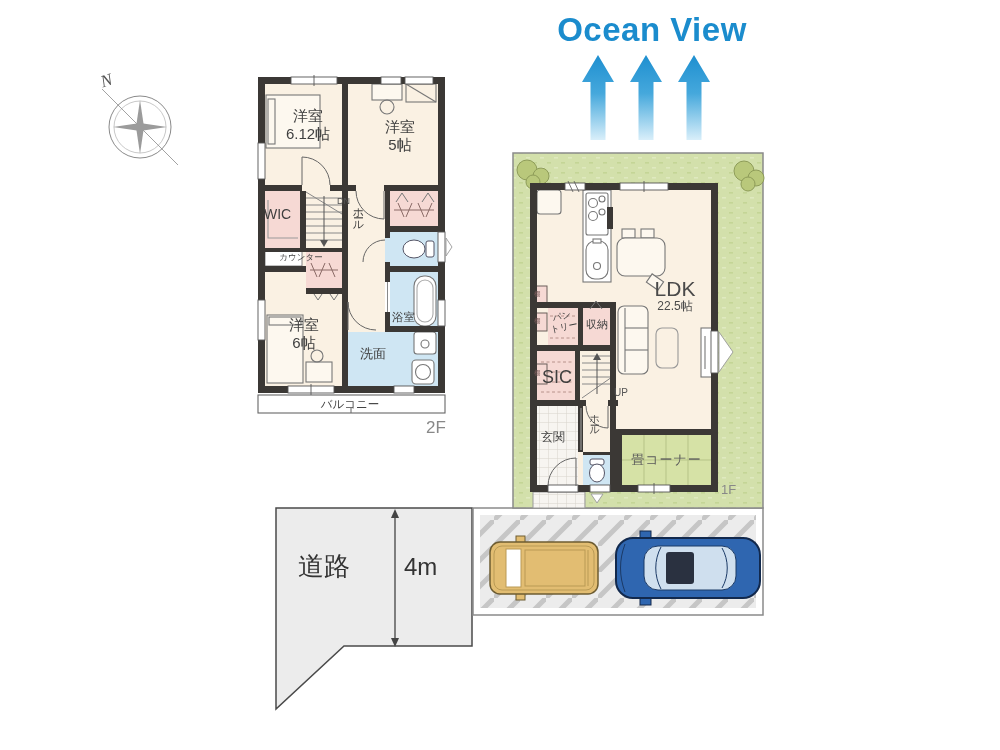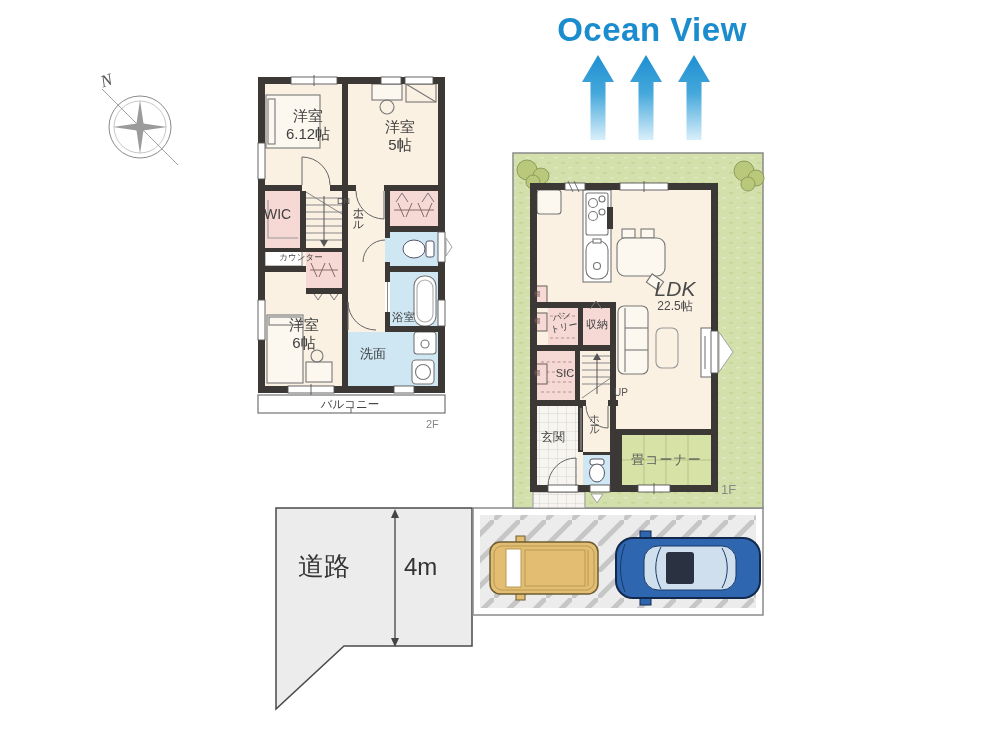--- a/index.html
+++ b/index.html
@@ -364,28 +364,28 @@
 5帖</div>
 <div class="lbl" style="left:264px;top:206px;font-size:14px;">WIC</div>
 <div class="lbl small" style="left:337px;top:196px;font-size:9px;">DN</div>
 <div class="lbl vert" style="left:351px;top:200px;height:70px;font-size:11px;">ホール</div>
 <div class="lbl ctr" style="left:259px;top:252px;width:46px;font-size:8.5px;padding-left:19px;">カウンター</div>
 <div class="lbl ctr" style="left:266px;top:316px;width:76px;font-size:15px;">洋室
 6帖</div>
 <div class="lbl" style="left:392px;top:310px;font-size:11.5px;">浴室</div>
 <div class="lbl" style="left:360px;top:346px;font-size:13px;">洗面</div>
 <div class="lbl ctr" style="left:290px;top:397px;width:120px;font-size:11.5px;color:#444;">バルコニー</div>
-<div class="lbl gray" style="left:426px;top:418px;font-size:11px;">2F</div>
-
-<div class="lbl ctr" style="left:640px;top:276px;width:70px;font-size:21px;color:#4a4a4a;font-style:italic;">LDK</div>
+<div class="lbl gray" style="left:426px;top:418px;font-size:17px;">2F</div>
+
+<div class="lbl ctr" style="left:640px;top:276px;width:70px;font-size:21px;color:#4a4a4a;">LDK</div>
 <div class="lbl ctr" style="left:640px;top:299px;width:70px;font-size:12px;color:#4a4a4a;">22.5帖</div>
 <div class="lbl ctr" style="left:545px;top:311px;width:36px;font-size:9px;transform:rotate(-12deg);">パン
 トリー</div>
 <div class="lbl ctr" style="left:581px;top:318px;width:32px;font-size:11px;">収納</div>
-<div class="lbl ctr" style="left:542px;top:367px;width:30px;font-size:11px;margin-left:8px;">SIC</div>
+<div class="lbl ctr" style="left:542px;top:367px;width:30px;font-size:18px;">SIC</div>
 <div class="lbl small" style="left:614px;top:387px;font-size:10px;">UP</div>
 <div class="lbl" style="left:541px;top:430px;width:36px;font-size:12px;">玄関</div>
 <div class="lbl vert" style="left:588px;top:408px;height:48px;font-size:10px;">ホール</div>
 <div class="lbl ctr" style="left:622px;top:452px;width:89px;font-size:13px;color:#5a5a5a;letter-spacing:1px;">畳コーナー</div>
 <div class="lbl" style="left:534px;top:290px;font-size:6.5px;color:#7a5a5a;">棚</div>
 <div class="lbl" style="left:534px;top:317px;font-size:6.5px;color:#7a5a5a;">棚</div>
 <div class="lbl" style="left:534px;top:369px;font-size:6.5px;color:#7a5a5a;">棚</div>
 <div class="lbl gray" style="left:721px;top:482px;font-size:13px;">1F</div>
 
 <div class="lbl" style="left:298px;top:551px;font-size:26px;color:#333;">道路</div>

